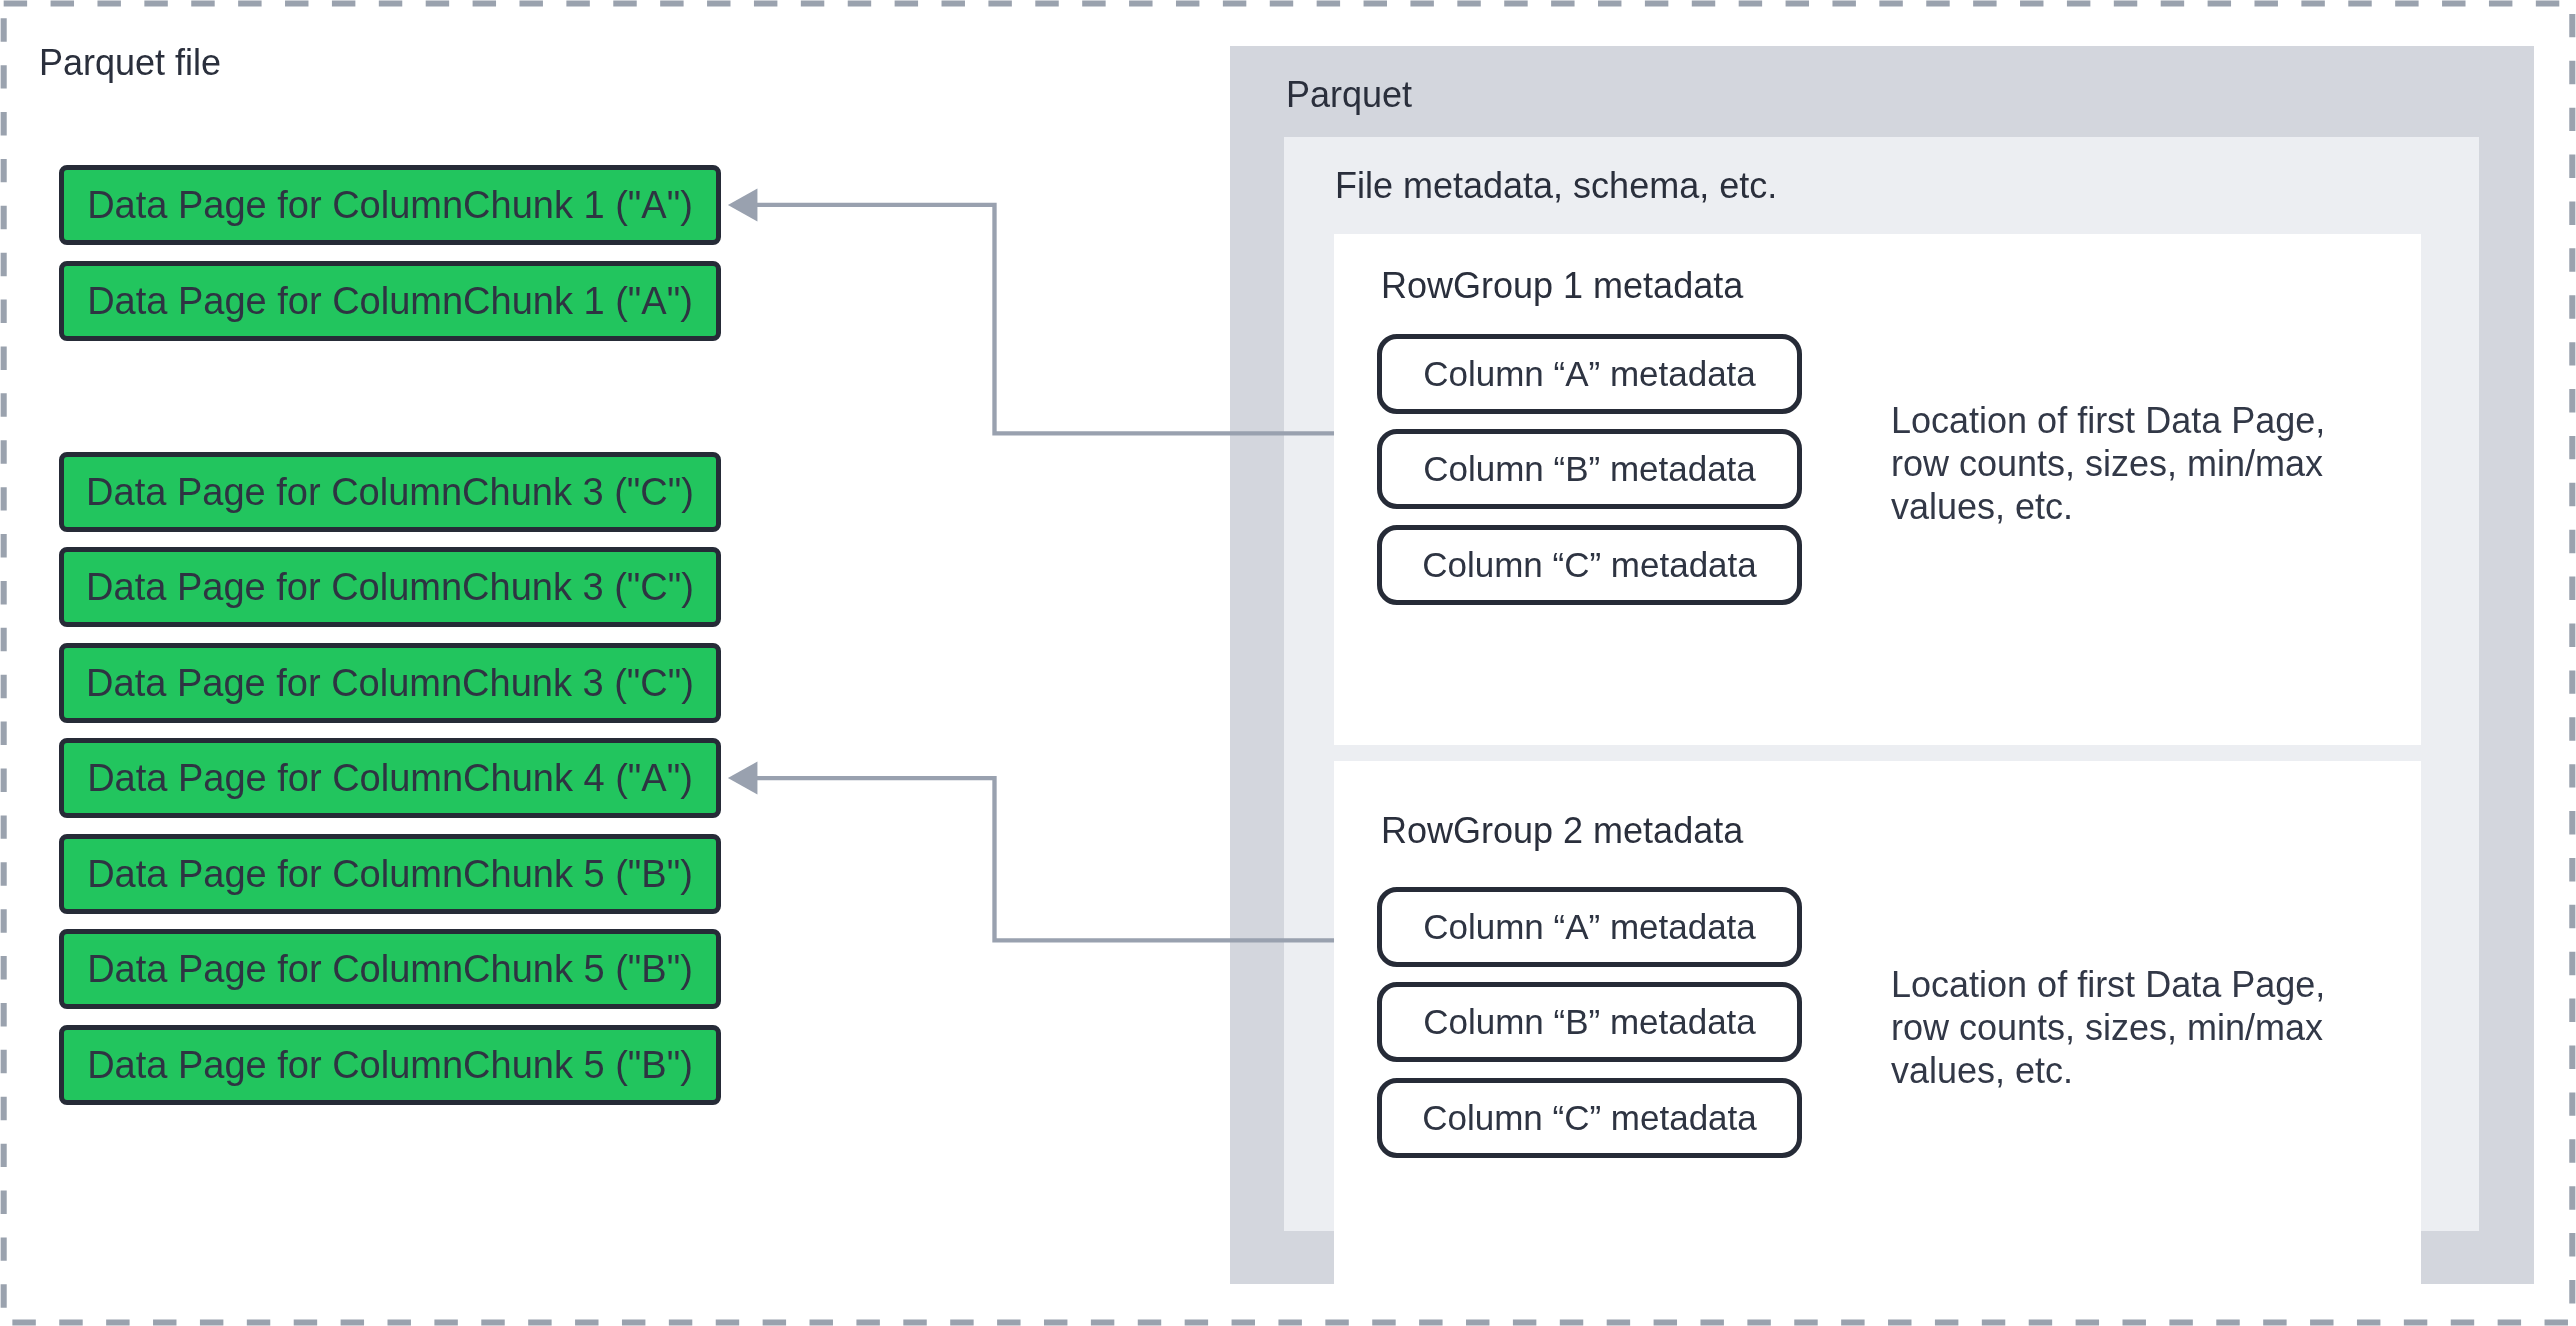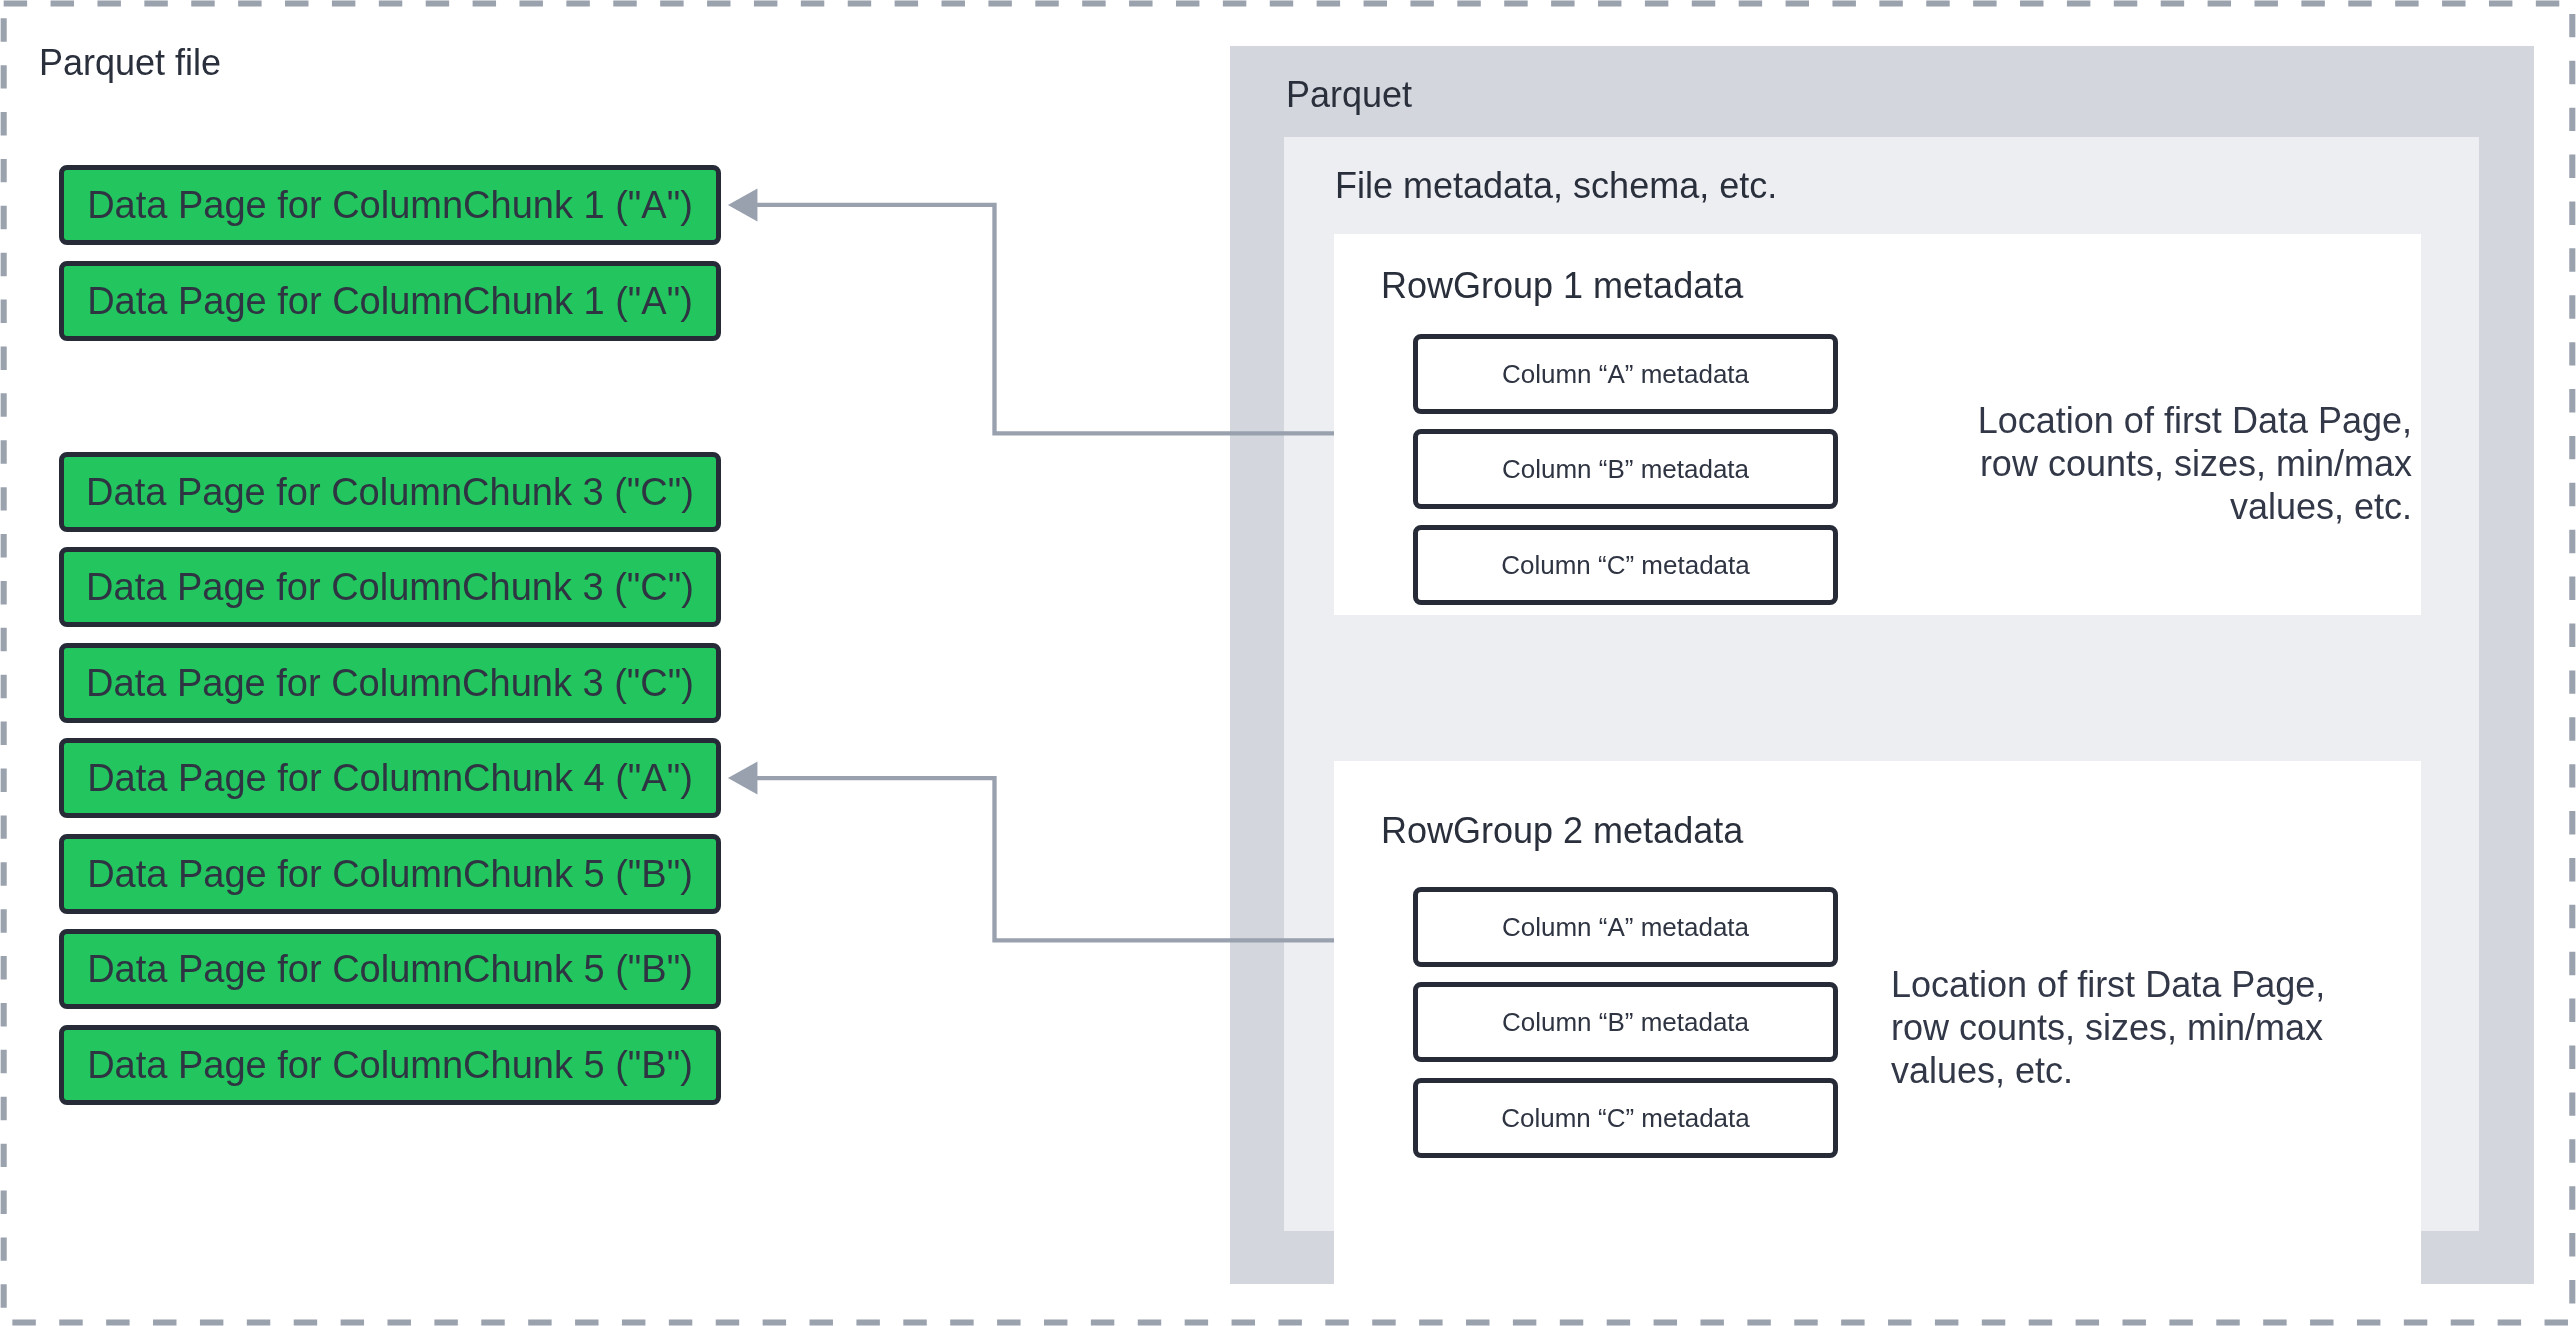--- a/index.html
+++ b/index.html
@@ -32,32 +32,32 @@
   .file-box{
     position:absolute;left:54px;top:91px;width:1195px;height:1094px;
     background:#eceef2;
   }
   .file-label{
     position:absolute;left:51px;top:28px;font-size:36px;line-height:42px;color:#2a2f3c;
   }
   .rowgroup{
     position:absolute;left:50px;width:1087px;background:#ffffff;
   }
-  .rg1{top:97px;height:381px;text-align:right;}
+  .rg1{top:97px;height:511px;}
   .rg2{top:624px;height:544px;}
   .rg-label{
     position:absolute;left:47px;font-size:36px;line-height:42px;color:#2a2f3c;white-space:nowrap;
   }
   .rg1 .rg-label{top:31px;}
   .rg2 .rg-label{top:49px;}
   .col-box{
     position:absolute;left:43px;width:425px;height:80px;box-sizing:border-box;
-    background:#ffffff;border:5.2px solid #262b37;border-radius:8px;
+    background:#ffffff;border:5.2px solid #262b37;border-radius:20px;
     display:flex;align-items:center;justify-content:center;
-    font-size:26px;color:#2e3442;white-space:nowrap;margin-left:36px;
+    font-size:35px;color:#2e3442;white-space:nowrap;
   }
   .rg1 .col-a{top:100px;} .rg1 .col-b{top:195px;} .rg1 .col-c{top:291px;}
   .rg2 .col-a{top:126px;} .rg2 .col-b{top:221px;} .rg2 .col-c{top:317px;}
   .note{
     position:absolute;left:557px;width:521px;
     font-size:36px;line-height:43px;color:#323847;white-space:pre-line;
   }
   .rg1 .note{top:165px;}
   .rg2 .note{top:202px;}
 </style>

